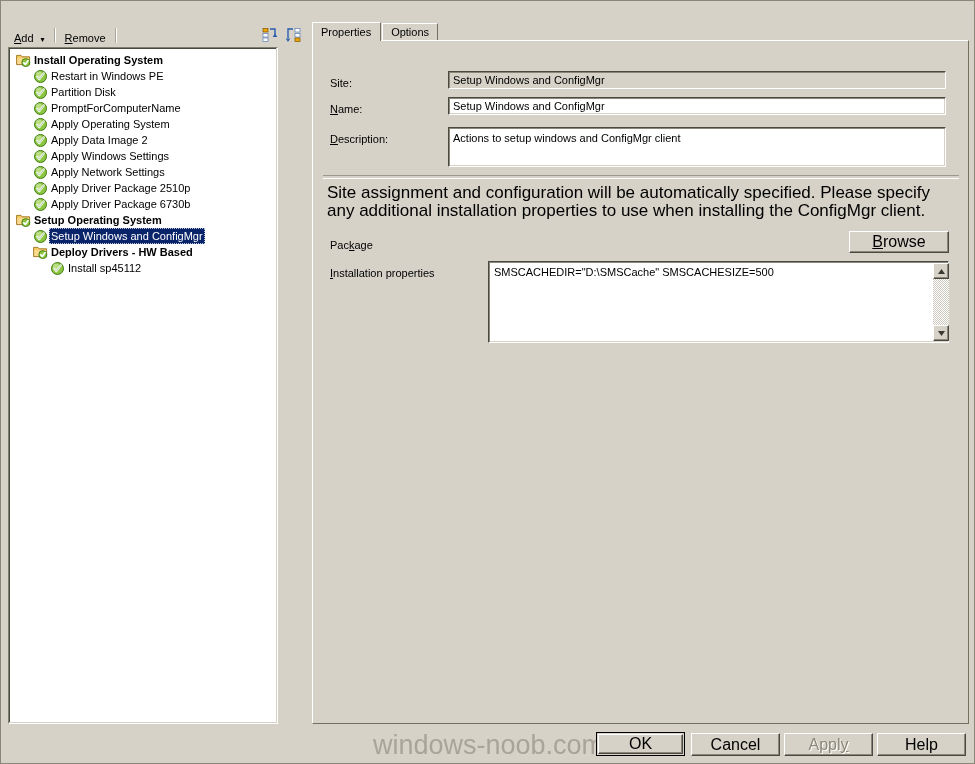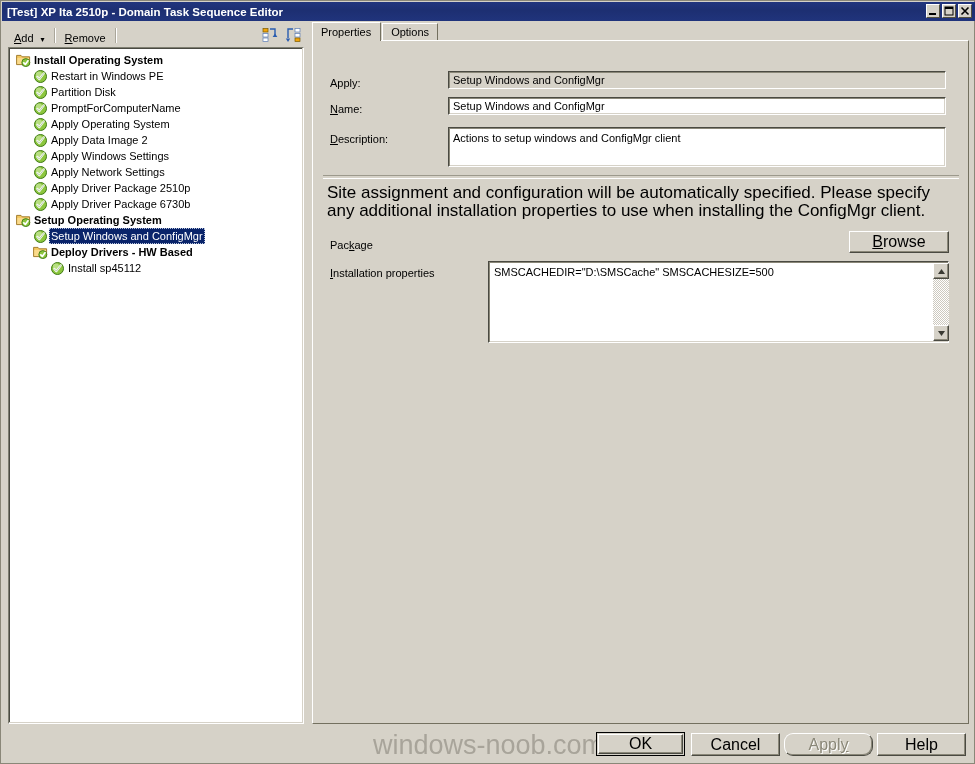--- a/index.html
+++ b/index.html
@@ -40,21 +40,21 @@
     height:18px;display:flex;align-items:flex-end;padding:0 7px;
     font-size:11px;color:#000;cursor:default;white-space:nowrap;
   }
   .tbsep{width:1px;height:15px;background:#aaa69a;border-right:1px solid #fff;margin:0 2px;}
   .tb-icons{position:absolute;right:0;top:0;display:flex;align-items:center;height:20px;gap:2px;}
   .tb-icon{width:20px;height:18px;display:flex;align-items:center;justify-content:center;}
   u{text-decoration:underline;}
 
   
   .treepanel{
-    position:absolute;left:7px;top:46px;width:296px;height:677px;
+    position:absolute;left:7px;top:46px;width:270px;height:677px;
     background:#ffffff;box-sizing:border-box;
     border-top:1px solid #7f7f72;border-left:1px solid #7f7f72;
     border-right:1px solid #ffffff;border-bottom:1px solid #ffffff;
     box-shadow:inset -1px -1px 0 #d6d2c8, inset 1px 1px 0 #4a4a42;
     overflow:hidden;
   }
   .tree{padding:4px 0 0 0;}
   .trow{display:flex;align-items:center;height:16px;padding-left:6px;white-space:nowrap;}
   .ticon{width:17px;height:16px;flex:0 0 17px;display:flex;align-items:center;justify-content:center;}
   .tlabel{font-size:11px;color:#000;line-height:16px;padding:0 2px;}
@@ -111,21 +111,21 @@
     font-family:"Liberation Sans",sans-serif;cursor:default;
   }
   .btn.default{border:1px solid #000;box-shadow:none;}
   .btn.default .inner{
     position:absolute;inset:1px;background:#d6d2c8;
     border-top:1px solid #ffffff;border-left:1px solid #ffffff;
     border-right:1px solid #4a4a42;border-bottom:1px solid #4a4a42;
     box-shadow:inset -1px -1px 0 #8a8778;
     display:flex;align-items:center;justify-content:center;
   }
-  .btn.disabled{color:#8a8778;text-shadow:1px 1px 0 #ffffff;border-radius:9px;}
+  .btn.disabled{color:#8a8778;text-shadow:1px 1px 0 #ffffff;}
 
   
   .vscroll{
     position:absolute;width:16px;box-sizing:border-box;
     background-image:
       linear-gradient(45deg,#ffffff 25%,transparent 25%,transparent 75%,#ffffff 75%),
       linear-gradient(45deg,#ffffff 25%,#cdc9bf 25%,#cdc9bf 75%,#ffffff 75%);
     background-size:2px 2px;background-position:0 0,1px 1px;
   }
   .sbtn{
@@ -140,41 +140,20 @@
   .watermark{
     position:absolute;left:372px;top:729px;font-size:27px;color:#a8a49a;
     font-family:"Liberation Sans",sans-serif;letter-spacing:0px;white-space:nowrap;
   }
 </style>
 </head>
 <body>
 
 <div class="win">
 
-  <div class="titlebar">
-    <span class="title-text">[Test] XP Ita 2510p - Domain Task Sequence Editor</span>
-    <div class="tb-btns">
-      <div class="tb-btn">
-        <svg width="10" height="10" viewBox="0 0 10 10">
-          <rect x="1" y="7" width="7" height="2" fill="#000"></rect>
-        </svg>
-      </div>
-      <div class="tb-btn">
-        <svg width="10" height="10" viewBox="0 0 10 10">
-          <rect x="1" y="1" width="8" height="8" fill="none" stroke="#000" stroke-width="1"></rect>
-          <rect x="1" y="1" width="8" height="2" fill="#000"></rect>
-        </svg>
-      </div>
-      <div class="tb-btn">
-        <svg width="10" height="10" viewBox="0 0 10 10">
-          <path d="M1.5 1.5 L8.5 8.5 M8.5 1.5 L1.5 8.5" stroke="#000" stroke-width="1.6"></path>
-        </svg>
-      </div>
-    </div>
-  </div>
 
   <div class="toolbar">
     <div class="tbitem">
       <span><u>A</u>dd</span>
       <span style="margin-left:7px;font-size:8px;">▾</span>
     </div>
     <div class="tbsep"></div>
     <div class="tbitem">
       <span><u>R</u>emove</span>
     </div>
@@ -367,21 +346,21 @@
       <div class="tab active">
         <span>Properties</span>
       </div>
       <div class="tab inactive">
         <span>Options</span>
       </div>
     </div>
 
     <div class="tabbody">
 
-      <span class="lbl" style="left:17px;top:36px;">Apply:</span>
+      <span class="lbl" style="left:17px;top:36px;">Site:</span>
       <div class="field readonly" style="left:135px;top:30px;width:498px;height:18px;">Setup Windows and ConfigMgr</div>
 
       <span class="lbl" style="left:17px;top:62px;"><u>N</u>ame:</span>
       <div class="field" style="left:135px;top:56px;width:498px;height:18px;">Setup Windows and ConfigMgr</div>
 
       <span class="lbl" style="left:17px;top:92px;"><u>D</u>escription:</span>
       <div class="field multi" style="left:135px;top:86px;width:498px;height:40px;">Actions to setup windows and ConfigMgr client</div>
 
       <div class="sep" style="left:10px;top:134px;width:636px;"></div>
 

